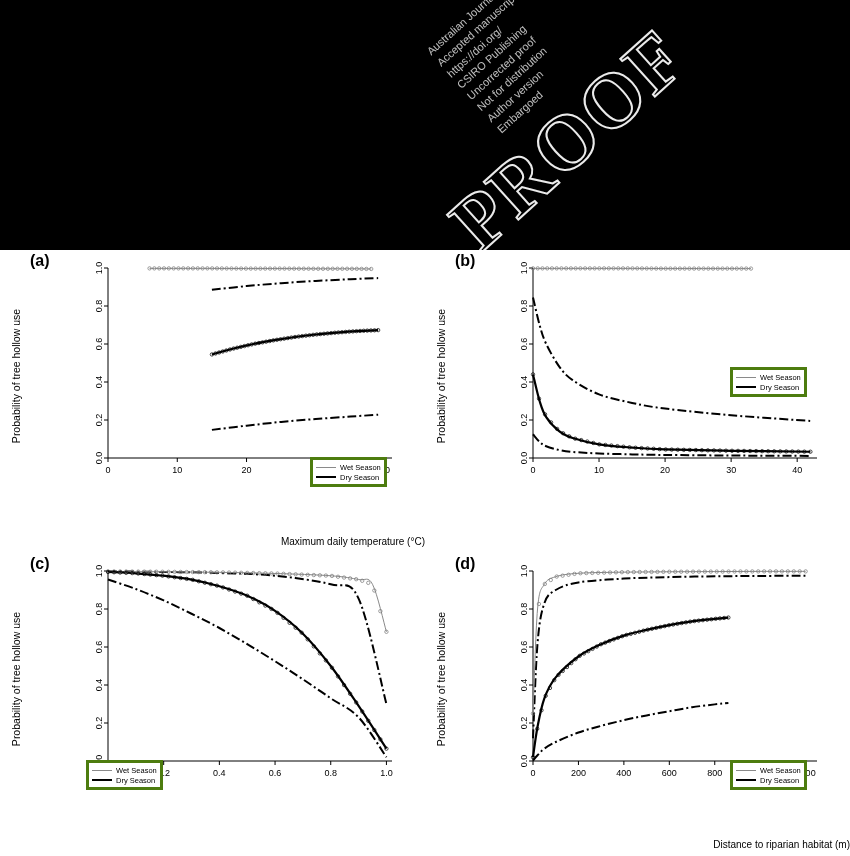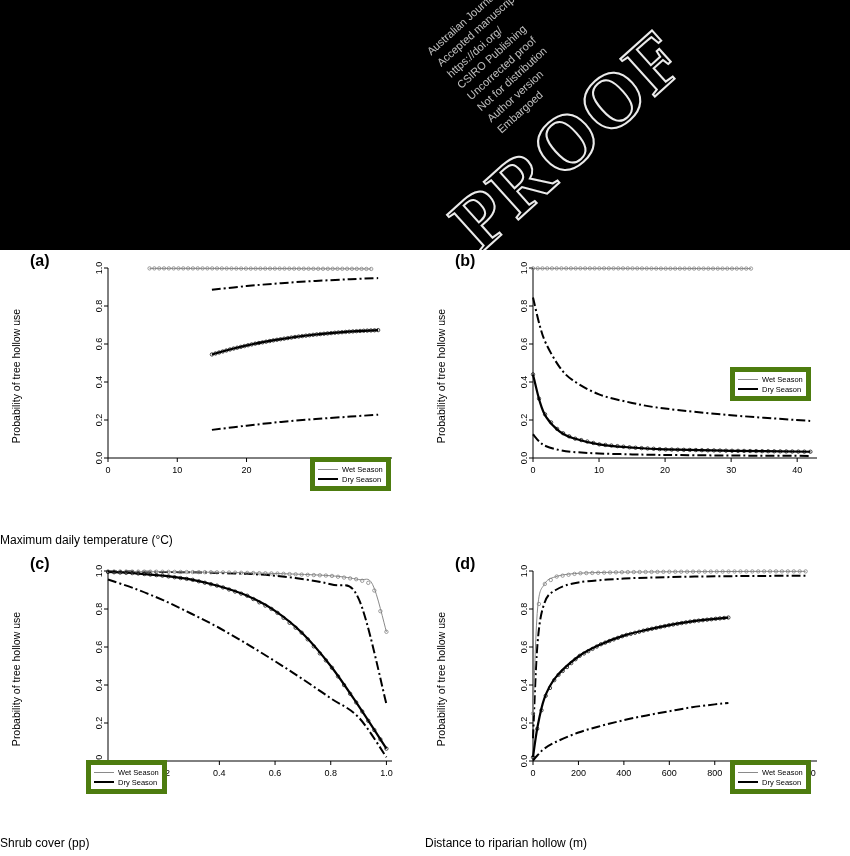--- a/index.html
+++ b/index.html
@@ -105,40 +105,40 @@
     font-size: 10.5px;
     color: #000;
     transform: rotate(-90deg);
     transform-origin: center center;
   }
   .xlabel {
     position: absolute;
     width: 425px;
     left: 0;
     bottom: 6px;
-    text-align: left;
-    font-size: 12px;
+    text-align: right;
+    font-size: 10px;
     color: #000;
   }
   .plotbox {
     position: absolute;
     left: 78px;
     top: 10px;
     width: 320px;
     height: 230px;
   }
   .plotsvg { display: block; }
   .legend {
     position: absolute;
     font-size: 7.5px;
     line-height: 11px;
     color: #000;
     background: #ffffff;
     padding: 2px 3px;
-    border: 5px solid #4d7c0f;
+    border: 3px solid #4d7c0f;
   }
   .legend-row { display: flex; align-items: center; height: 10px; }
   .legend-line {
     display: inline-block;
     width: 20px;
     height: 0px;
     margin-right: 4px;
   }
   .legend-line.wet { border-top: 1px solid #8a8a8a; }
   .legend-line.dry { border-top: 2px solid #000000; }
@@ -574,21 +574,20 @@
             <circle cx="266.06" cy="122.08" r="1.7" fill="none" stroke="#000" stroke-width="0.7"></circle>
             <circle cx="272.11" cy="130.76" r="1.7" fill="none" stroke="#000" stroke-width="0.7"></circle>
             <circle cx="278.17" cy="139.43" r="1.7" fill="none" stroke="#000" stroke-width="0.7"></circle>
             <circle cx="284.22" cy="148.48" r="1.7" fill="none" stroke="#000" stroke-width="0.7"></circle>
             <circle cx="290.27" cy="157.77" r="1.7" fill="none" stroke="#000" stroke-width="0.7"></circle>
             <circle cx="296.33" cy="167.06" r="1.7" fill="none" stroke="#000" stroke-width="0.7"></circle>
             <circle cx="302.38" cy="176.36" r="1.7" fill="none" stroke="#000" stroke-width="0.7"></circle>
             <circle cx="308.43" cy="185.65" r="1.7" fill="none" stroke="#000" stroke-width="0.7"></circle>
           </svg>
       </div>
-      <div class="xlabel">Shrub cover (pp)</div>
       <div class="legend" style="left:86px; top:207px;">
         <div class="legend-row">
           <span class="legend-line wet"></span>
           <span class="legend-label">Wet Season</span>
         </div>
         <div class="legend-row">
           <span class="legend-line dry"></span>
           <span class="legend-label">Dry Season</span>
         </div>
       </div>
@@ -720,21 +719,21 @@
             <circle cx="195.66" cy="57.63" r="1.7" fill="none" stroke="#000" stroke-width="0.7"></circle>
             <circle cx="199.91" cy="57.17" r="1.7" fill="none" stroke="#000" stroke-width="0.7"></circle>
             <circle cx="204.15" cy="56.71" r="1.7" fill="none" stroke="#000" stroke-width="0.7"></circle>
             <circle cx="208.40" cy="56.25" r="1.7" fill="none" stroke="#000" stroke-width="0.7"></circle>
             <circle cx="212.65" cy="55.79" r="1.7" fill="none" stroke="#000" stroke-width="0.7"></circle>
             <circle cx="216.90" cy="55.38" r="1.7" fill="none" stroke="#000" stroke-width="0.7"></circle>
             <circle cx="221.14" cy="54.96" r="1.7" fill="none" stroke="#000" stroke-width="0.7"></circle>
             <circle cx="225.39" cy="54.55" r="1.7" fill="none" stroke="#000" stroke-width="0.7"></circle>
           </svg>
       </div>
-      <div class="xlabel">Distance to riparian hollow (m)</div>
+      <div class="xlabel">Distance to riparian habitat (m)</div>
       <div class="legend" style="left:305px; top:207px;">
         <div class="legend-row">
           <span class="legend-line wet"></span>
           <span class="legend-label">Wet Season</span>
         </div>
         <div class="legend-row">
           <span class="legend-line dry"></span>
           <span class="legend-label">Dry Season</span>
         </div>
       </div>

